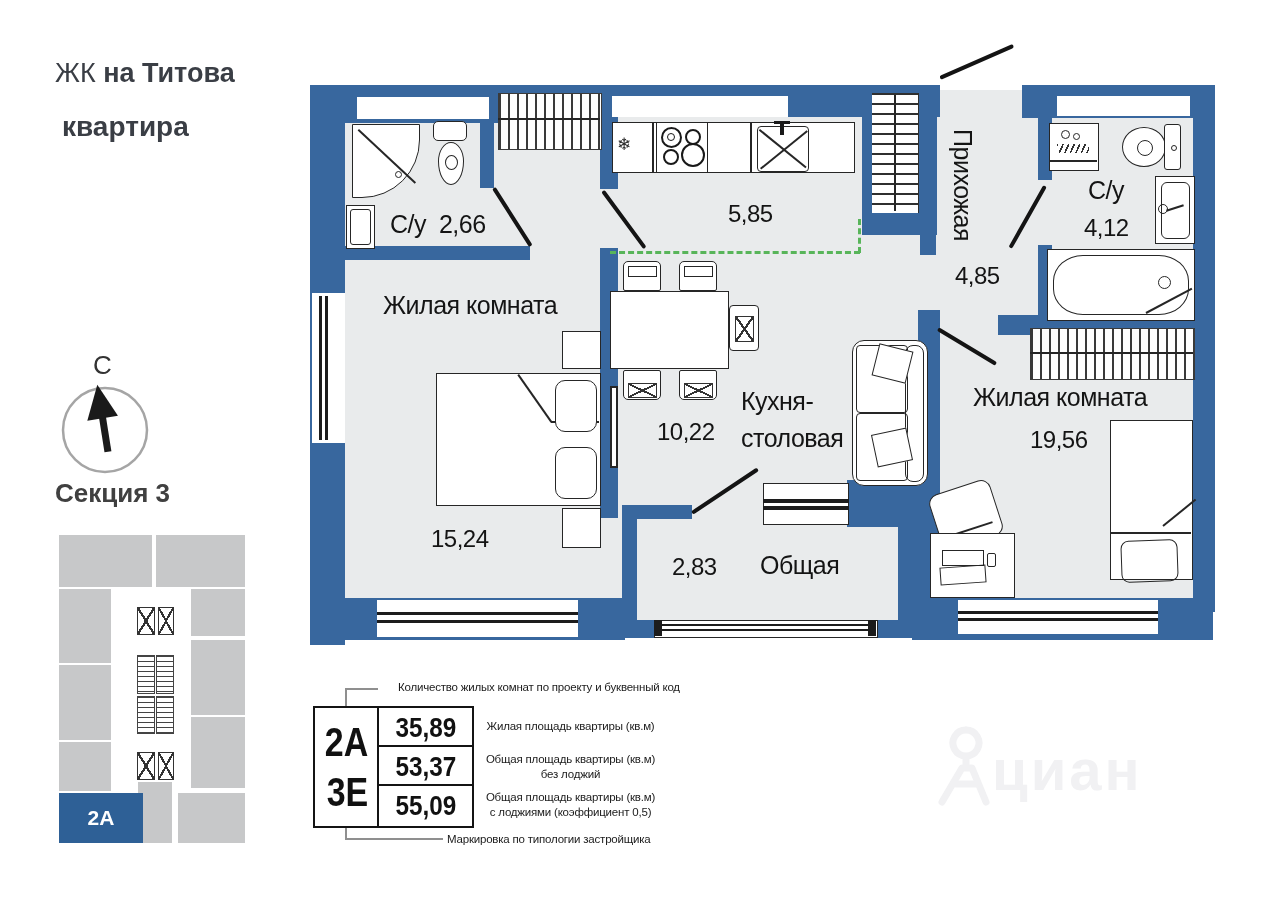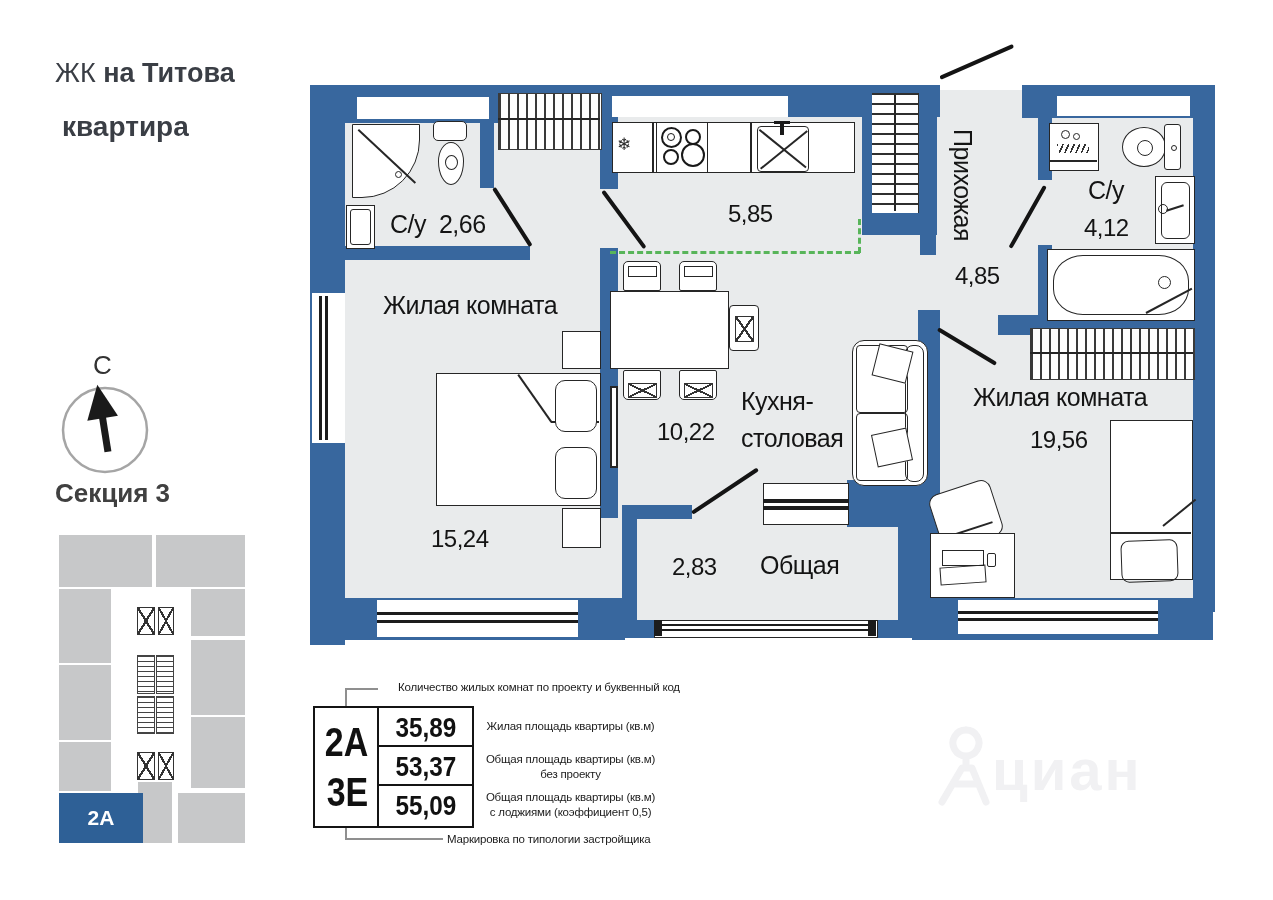--- a/index.html
+++ b/index.html
@@ -301,21 +301,21 @@
     <div class="lbox" style="left:377px;top:745px;width:93px;height:41px;font-size:27px;">
       <span style="transform:scaleX(.9);">53,37</span>
     </div>
     <div class="lbox" style="left:377px;top:784px;width:93px;height:40px;font-size:27px;">
       <span style="transform:scaleX(.9);">55,09</span>
     </div>
 
     <div class="desc" style="left:483px;top:719px;width:175px;">Жилая площадь квартиры (кв.м)</div>
     <div class="desc" style="left:483px;top:752px;width:175px;">
       <div>Общая площадь квартиры (кв.м)</div>
-      <div>без проекту</div>
+      <div>без лоджий</div>
     </div>
     <div class="desc" style="left:483px;top:790px;width:175px;">
       <div>Общая площадь квартиры (кв.м)</div>
       <div>с лоджиями (коэффициент 0,5)</div>
     </div>
   </div>
 
   <div class="abs" style="left:920px;top:718px;width:300px;height:130px;">
     <svg width="75" height="90" viewBox="0 0 75 90" style="position:absolute;left:8px;top:4px;">
       <g fill="none" stroke="#f1f1f3" stroke-width="7" stroke-linecap="round" stroke-linejoin="round">

